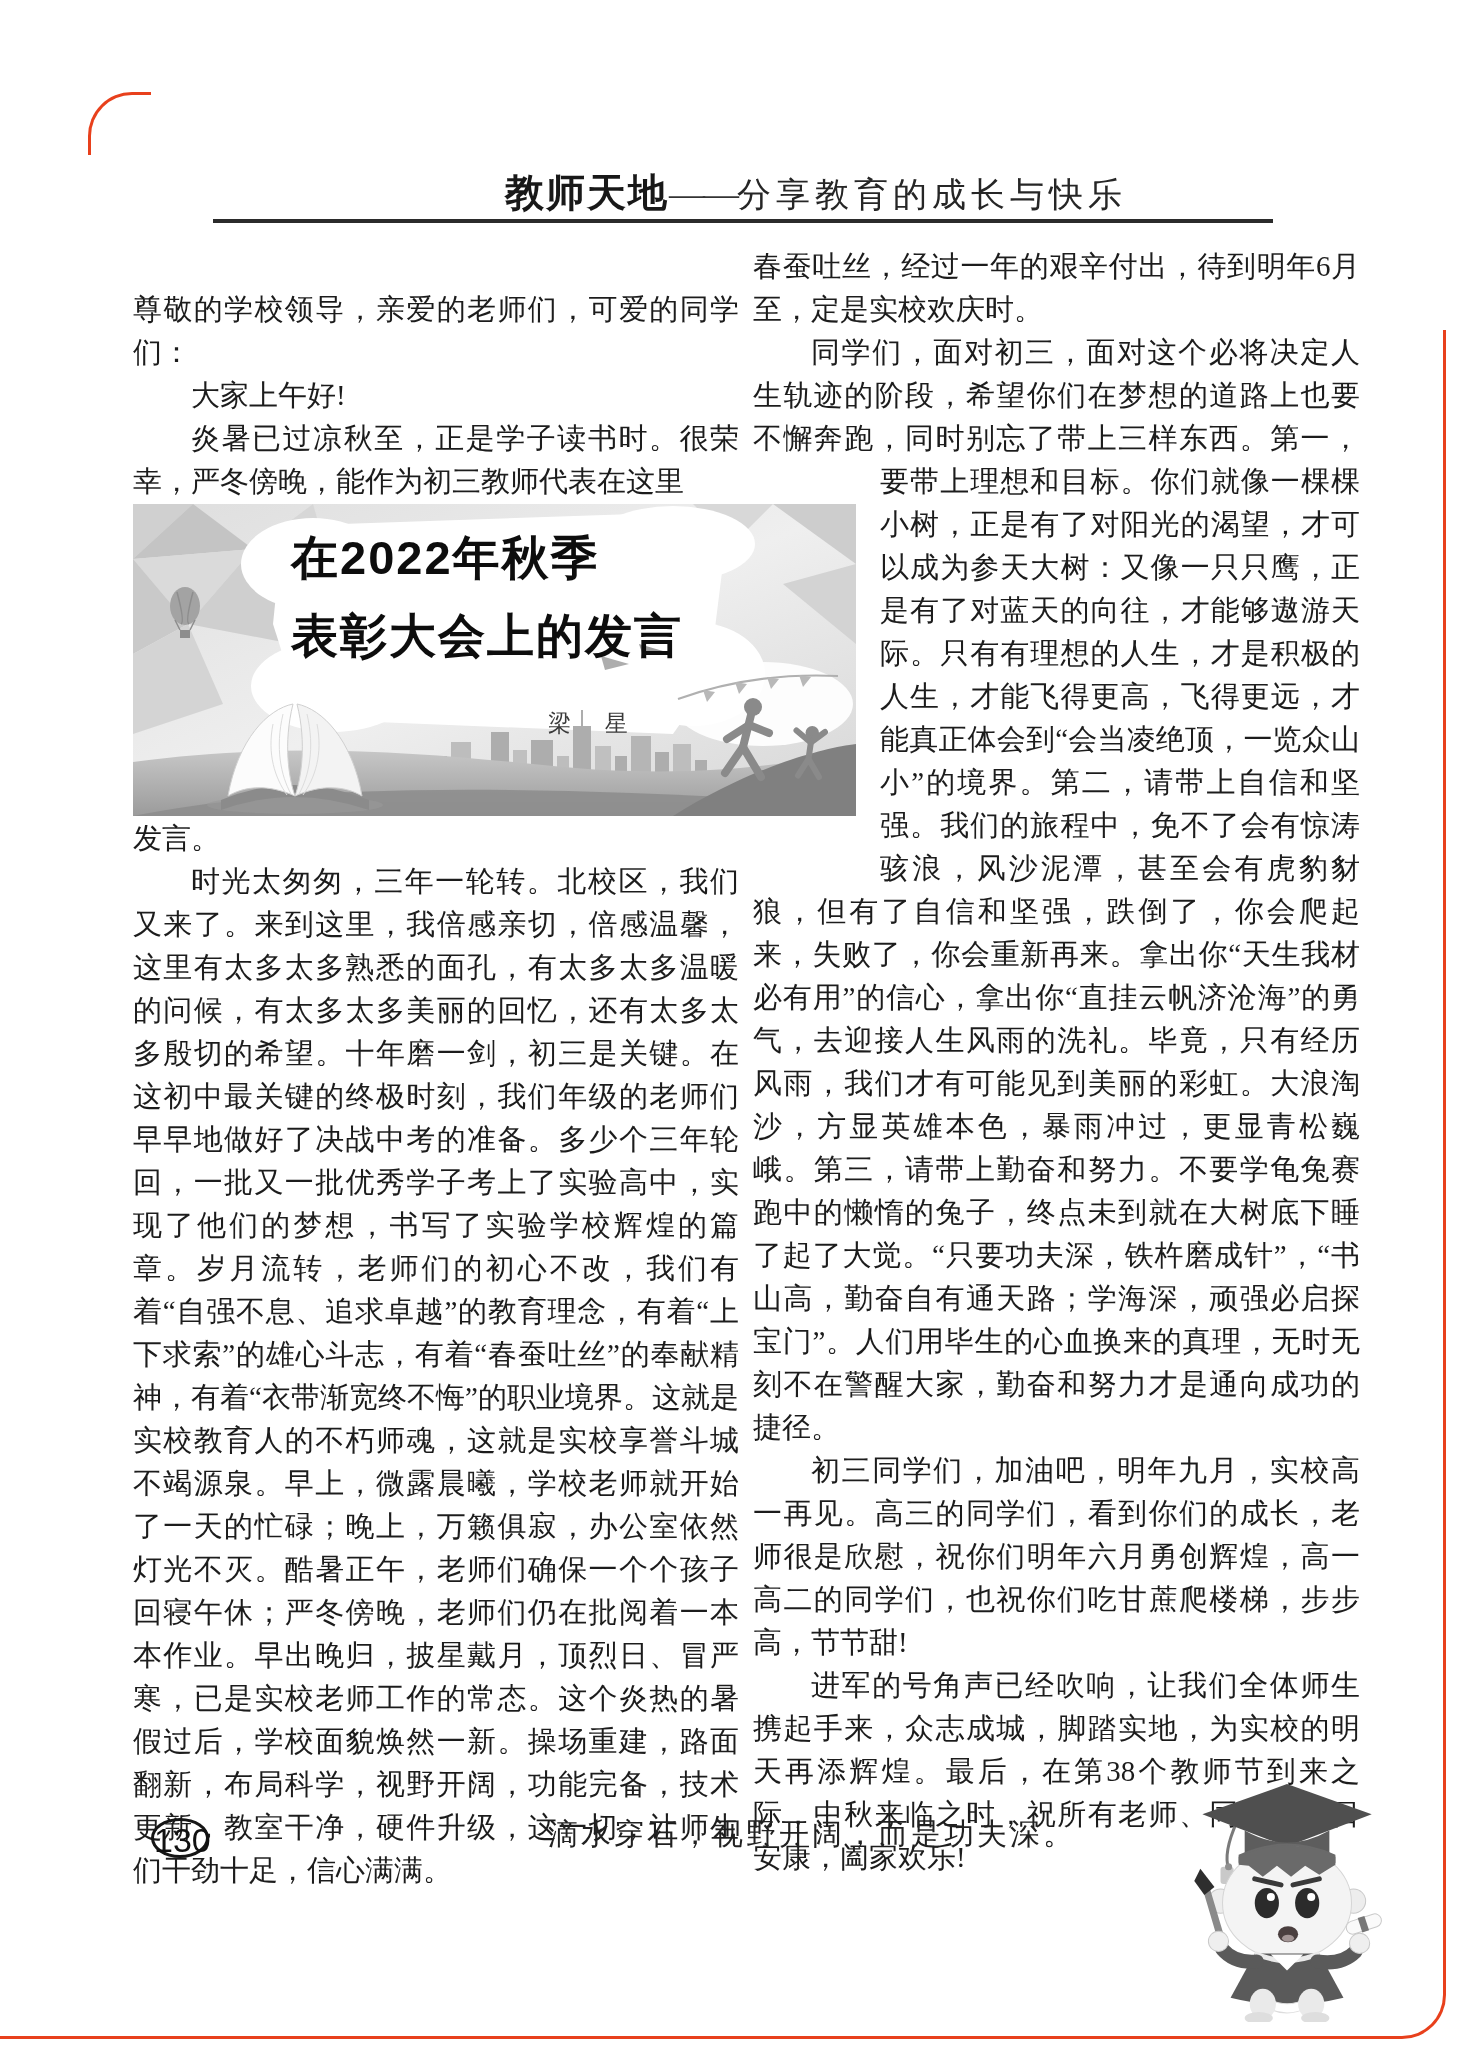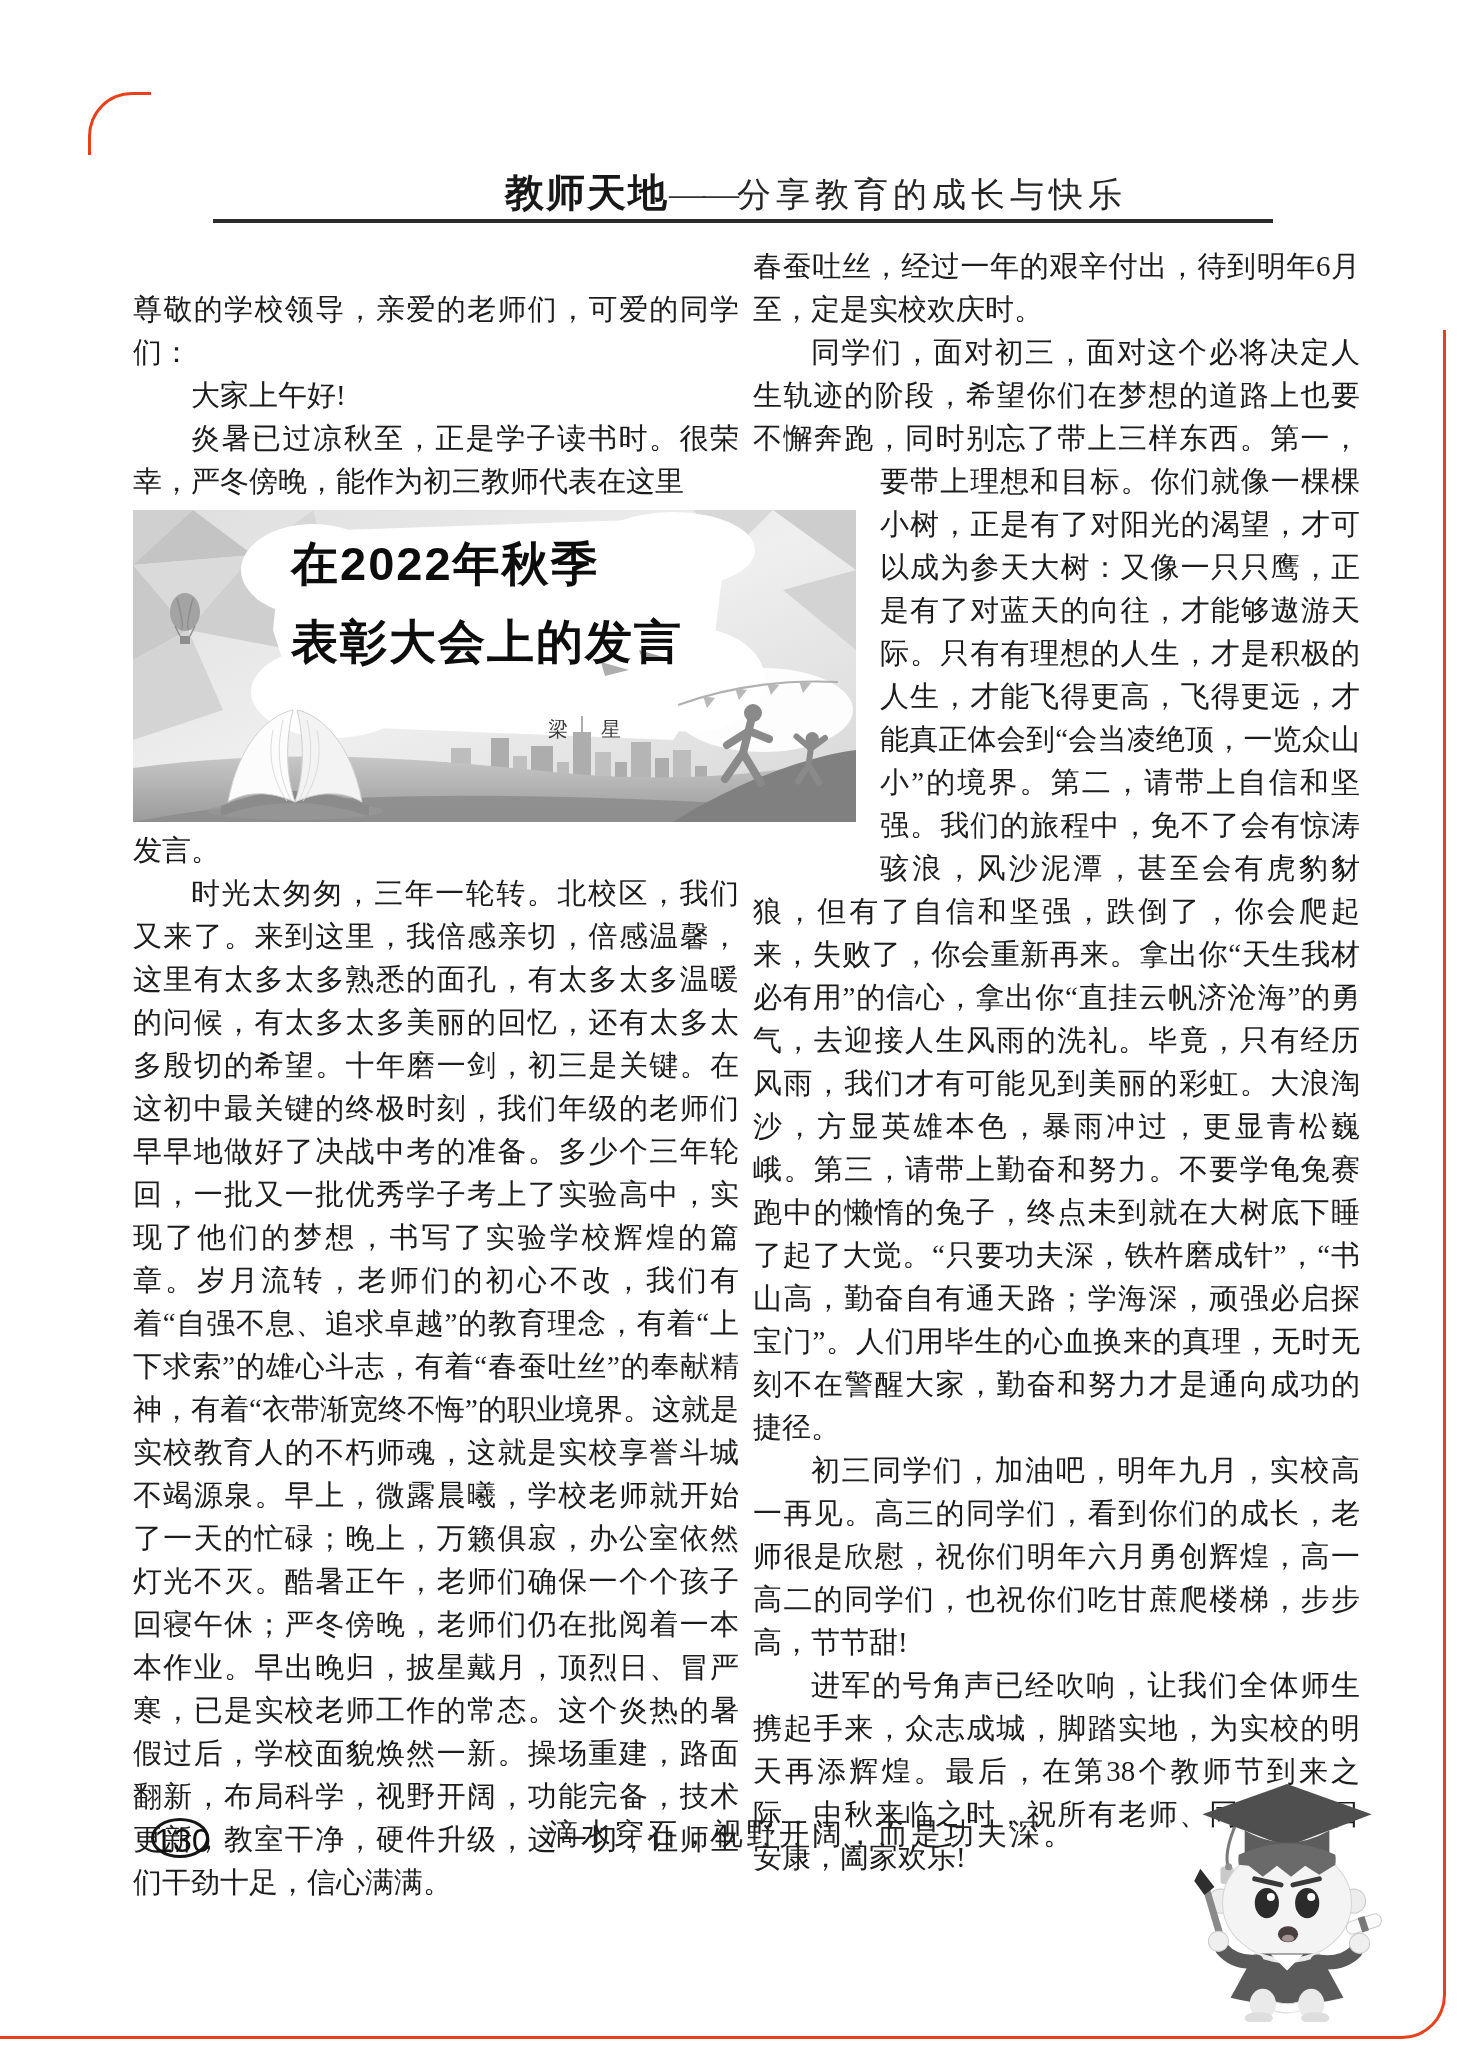--- a/index.html
+++ b/index.html
@@ -29,27 +29,27 @@
   .col{position:absolute;font-size:29px;line-height:43px;text-align:justify;}
   .col p{margin:0;}
   .col-left{left:133px;top:288px;width:606px;}
   .col-right{left:753px;top:245px;width:607px;}
   .indent{text-indent:2em;}
   .noindent{text-indent:0;}
   
   .sp1{float:left;width:0px;height:215px;}
   .sp2{float:left;clear:left;width:127px;height:388px;}
   
-  .banner{position:relative;width:607px;height:312px;margin:7px 0;z-index:2;}
+  .banner{position:relative;width:607px;height:312px;margin:1px 0;z-index:2;}
   .banner svg{position:absolute;left:0;top:0;}
   .bt1,.bt2{position:absolute;left:158px;font-family:"Liberation Sans","DejaVu Sans",sans-serif;
     font-weight:900;color:#0d0d0d;font-size:47px;letter-spacing:2px;white-space:nowrap;line-height:1;}
   .bt1{top:30px;}
   .bt2{top:108px;}
-  .bauthor{position:absolute;left:415px;top:198px;font-size:20px;letter-spacing:14px;color:#3a3a3a;white-space:nowrap;}
+  .bauthor{position:absolute;left:415px;top:198px;font-size:23px;letter-spacing:14px;color:#3a3a3a;white-space:nowrap;}
   
   .pagenum{position:absolute;left:151px;top:1818px;width:58px;height:40px;border:3px solid #161616;
     border-radius:50%;text-align:center;line-height:38px;font-size:34px;
     font-family:"Liberation Sans","DejaVu Sans",sans-serif;color:#111;box-sizing:border-box;}
   .footer-quote{position:absolute;left:548px;top:1814px;font-size:30px;letter-spacing:3px;
     color:#212121;white-space:nowrap;}
   .mascot{position:absolute;left:1158px;top:1770px;width:252px;height:252px;}
 </style>
 </head>
 <body>

